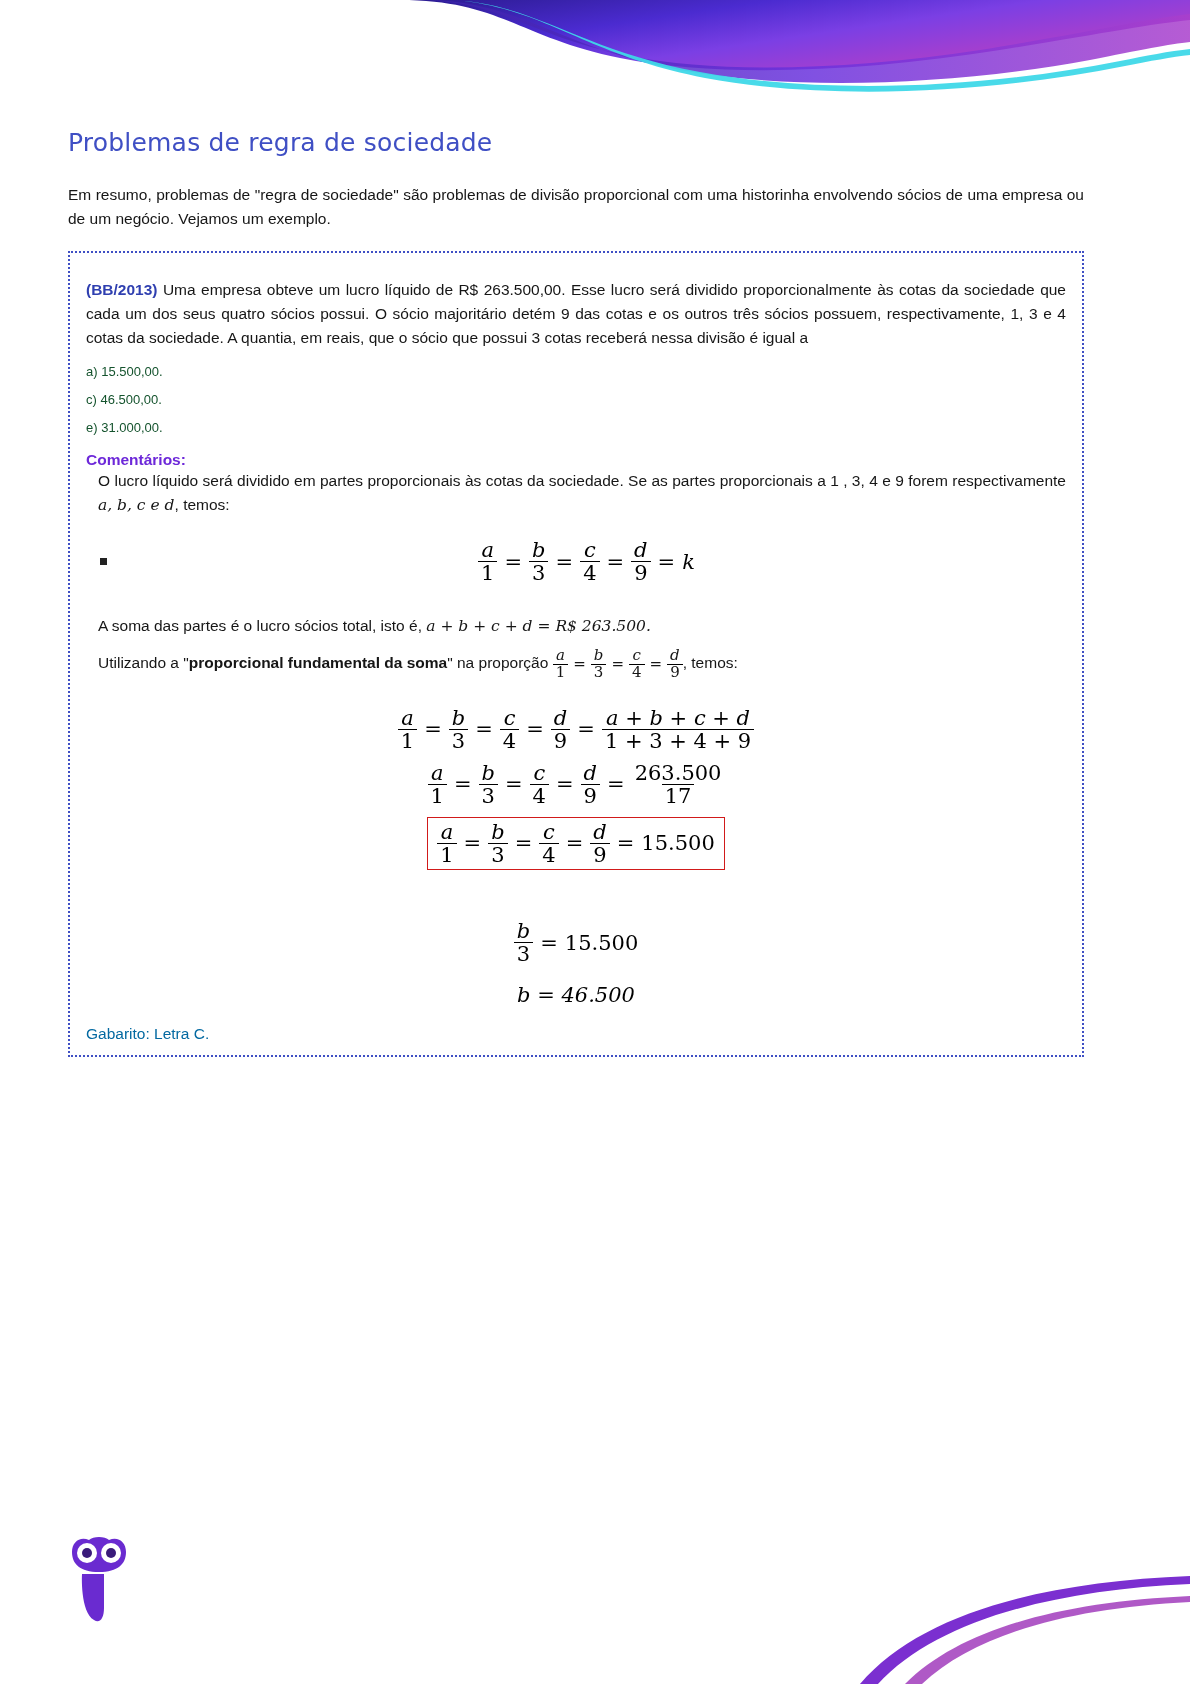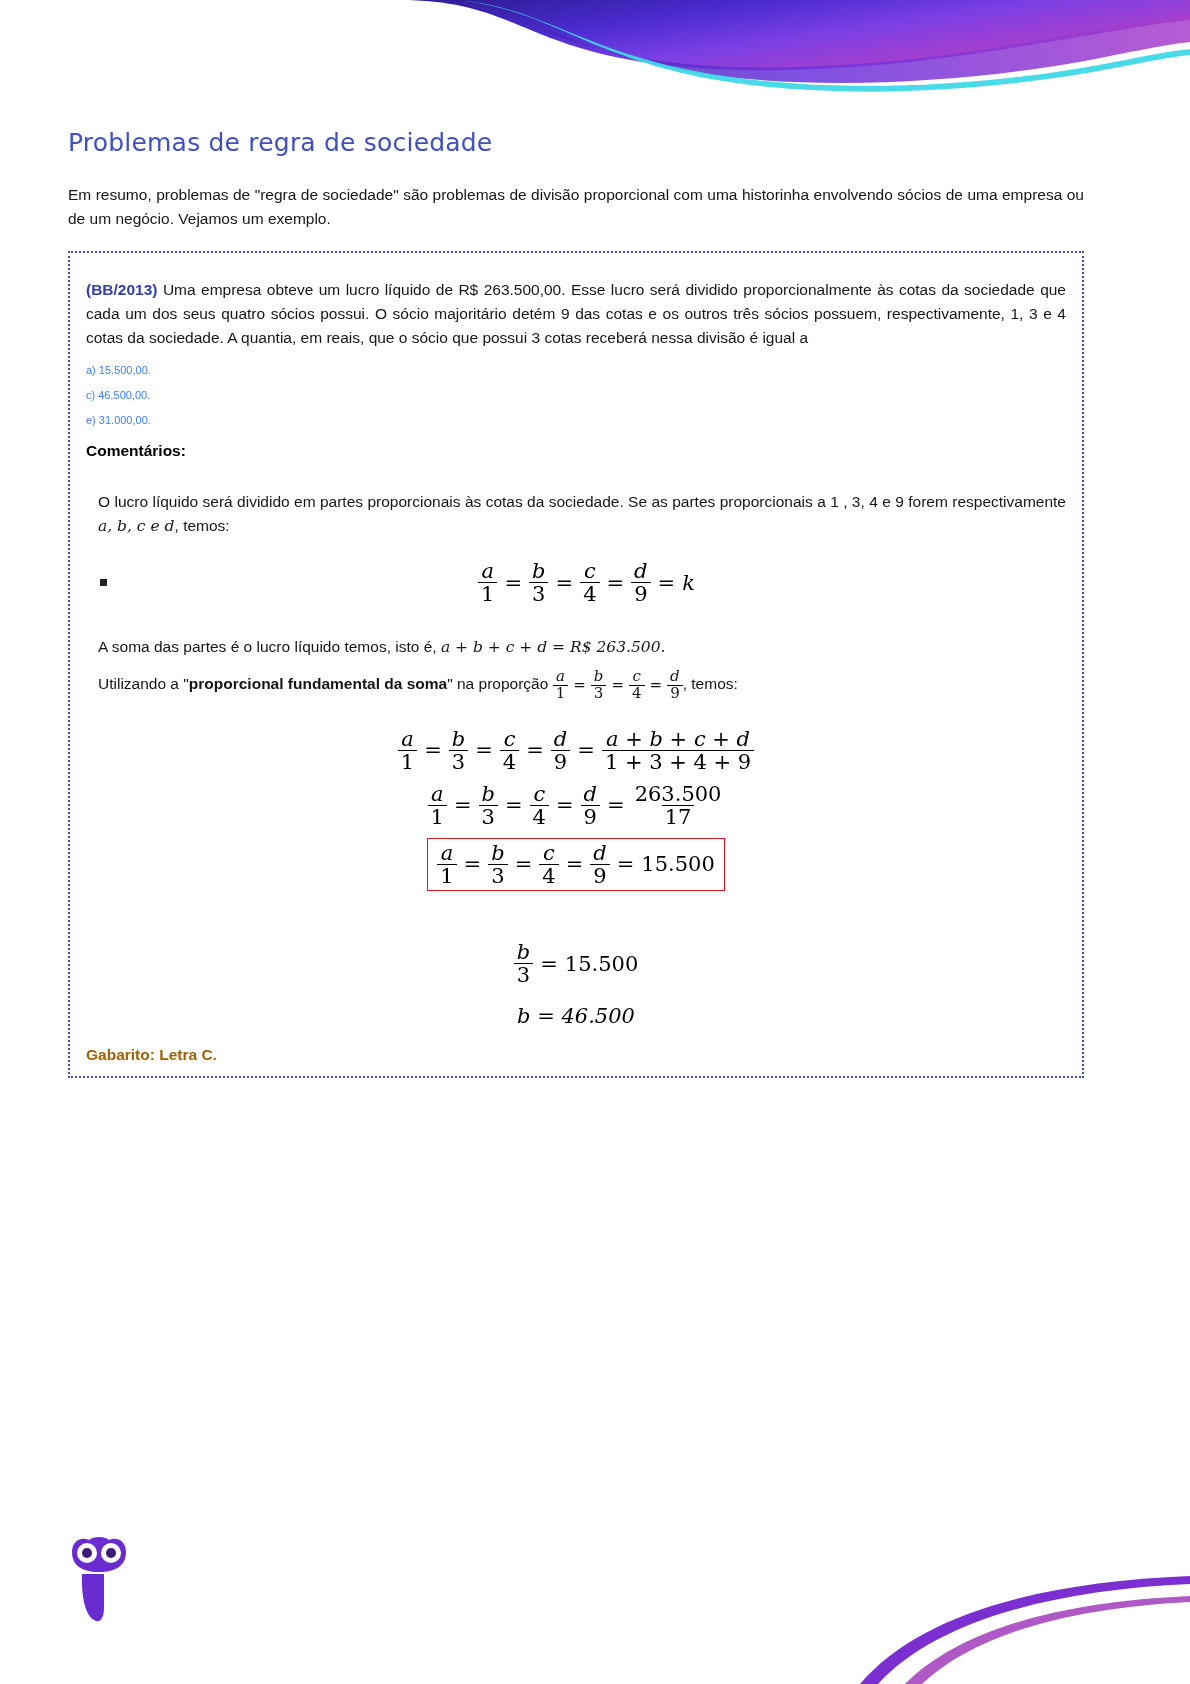--- a/index.html
+++ b/index.html
@@ -68,41 +68,41 @@
     line-height: 1.55;
     color: #161616;
     text-align: justify;
     margin: 11px 0 14px 0;
   }
   .q-label {
     color: #2f3fb0;
     font-weight: bold;
   }
   .alt {
-    font-size: 11px;
-    color: #3b82f6;
+    font-size: 13px;
+    color: #14532d;
     margin: 0 0 13px 0;
   }
   .section-label {
     font-size: 15.5px;
     font-weight: bold;
-    color: #000000;
-    margin: 16px 0 30px 0;
+    color: #6d28d9;
+    margin: 16px 0 0 0;
   }
   .para {
     font-size: 15.5px;
     line-height: 1.55;
     color: #161616;
     margin: 0 0 10px 12px;
     text-align: justify;
   }
   .gabarito {
     font-size: 15.5px;
-    font-weight: bold;
-    color: #a16207;
+    font-weight: normal;
+    color: #0369a1;
     margin: 18px 0 2px 0;
   }
 
   
   .math {
     font-family: "DejaVu Serif", serif;
     font-style: italic;
   }
   .mathup { font-family: "DejaVu Serif", serif; font-style: normal; }
 
@@ -245,21 +245,21 @@
               <span class="num math">d</span>
               <span class="den mathup">9</span>
             </span>
           <span class="mathup">=</span>
           <span class="math">k</span>
         </div>
       </div>
     </div>
 
     <p class="para">
-      <span>A soma das partes é o lucro líquido temos, isto é, </span><span class="math">a + b + c + d = R$ 263.500.</span>
+      <span>A soma das partes é o lucro sócios total, isto é, </span><span class="math">a + b + c + d = R$ 263.500.</span>
     </p>
 
     <p class="para">
       <span>Utilizando a "</span><b>proporcional fundamental da soma</b><span>" na proporção </span>
       <span class="inline-frac-text frac-sm">
         <span class="frac">
             <span class="num math">a</span>
             <span class="den mathup">1</span>
           </span>
         <span class="mathup">=</span>

